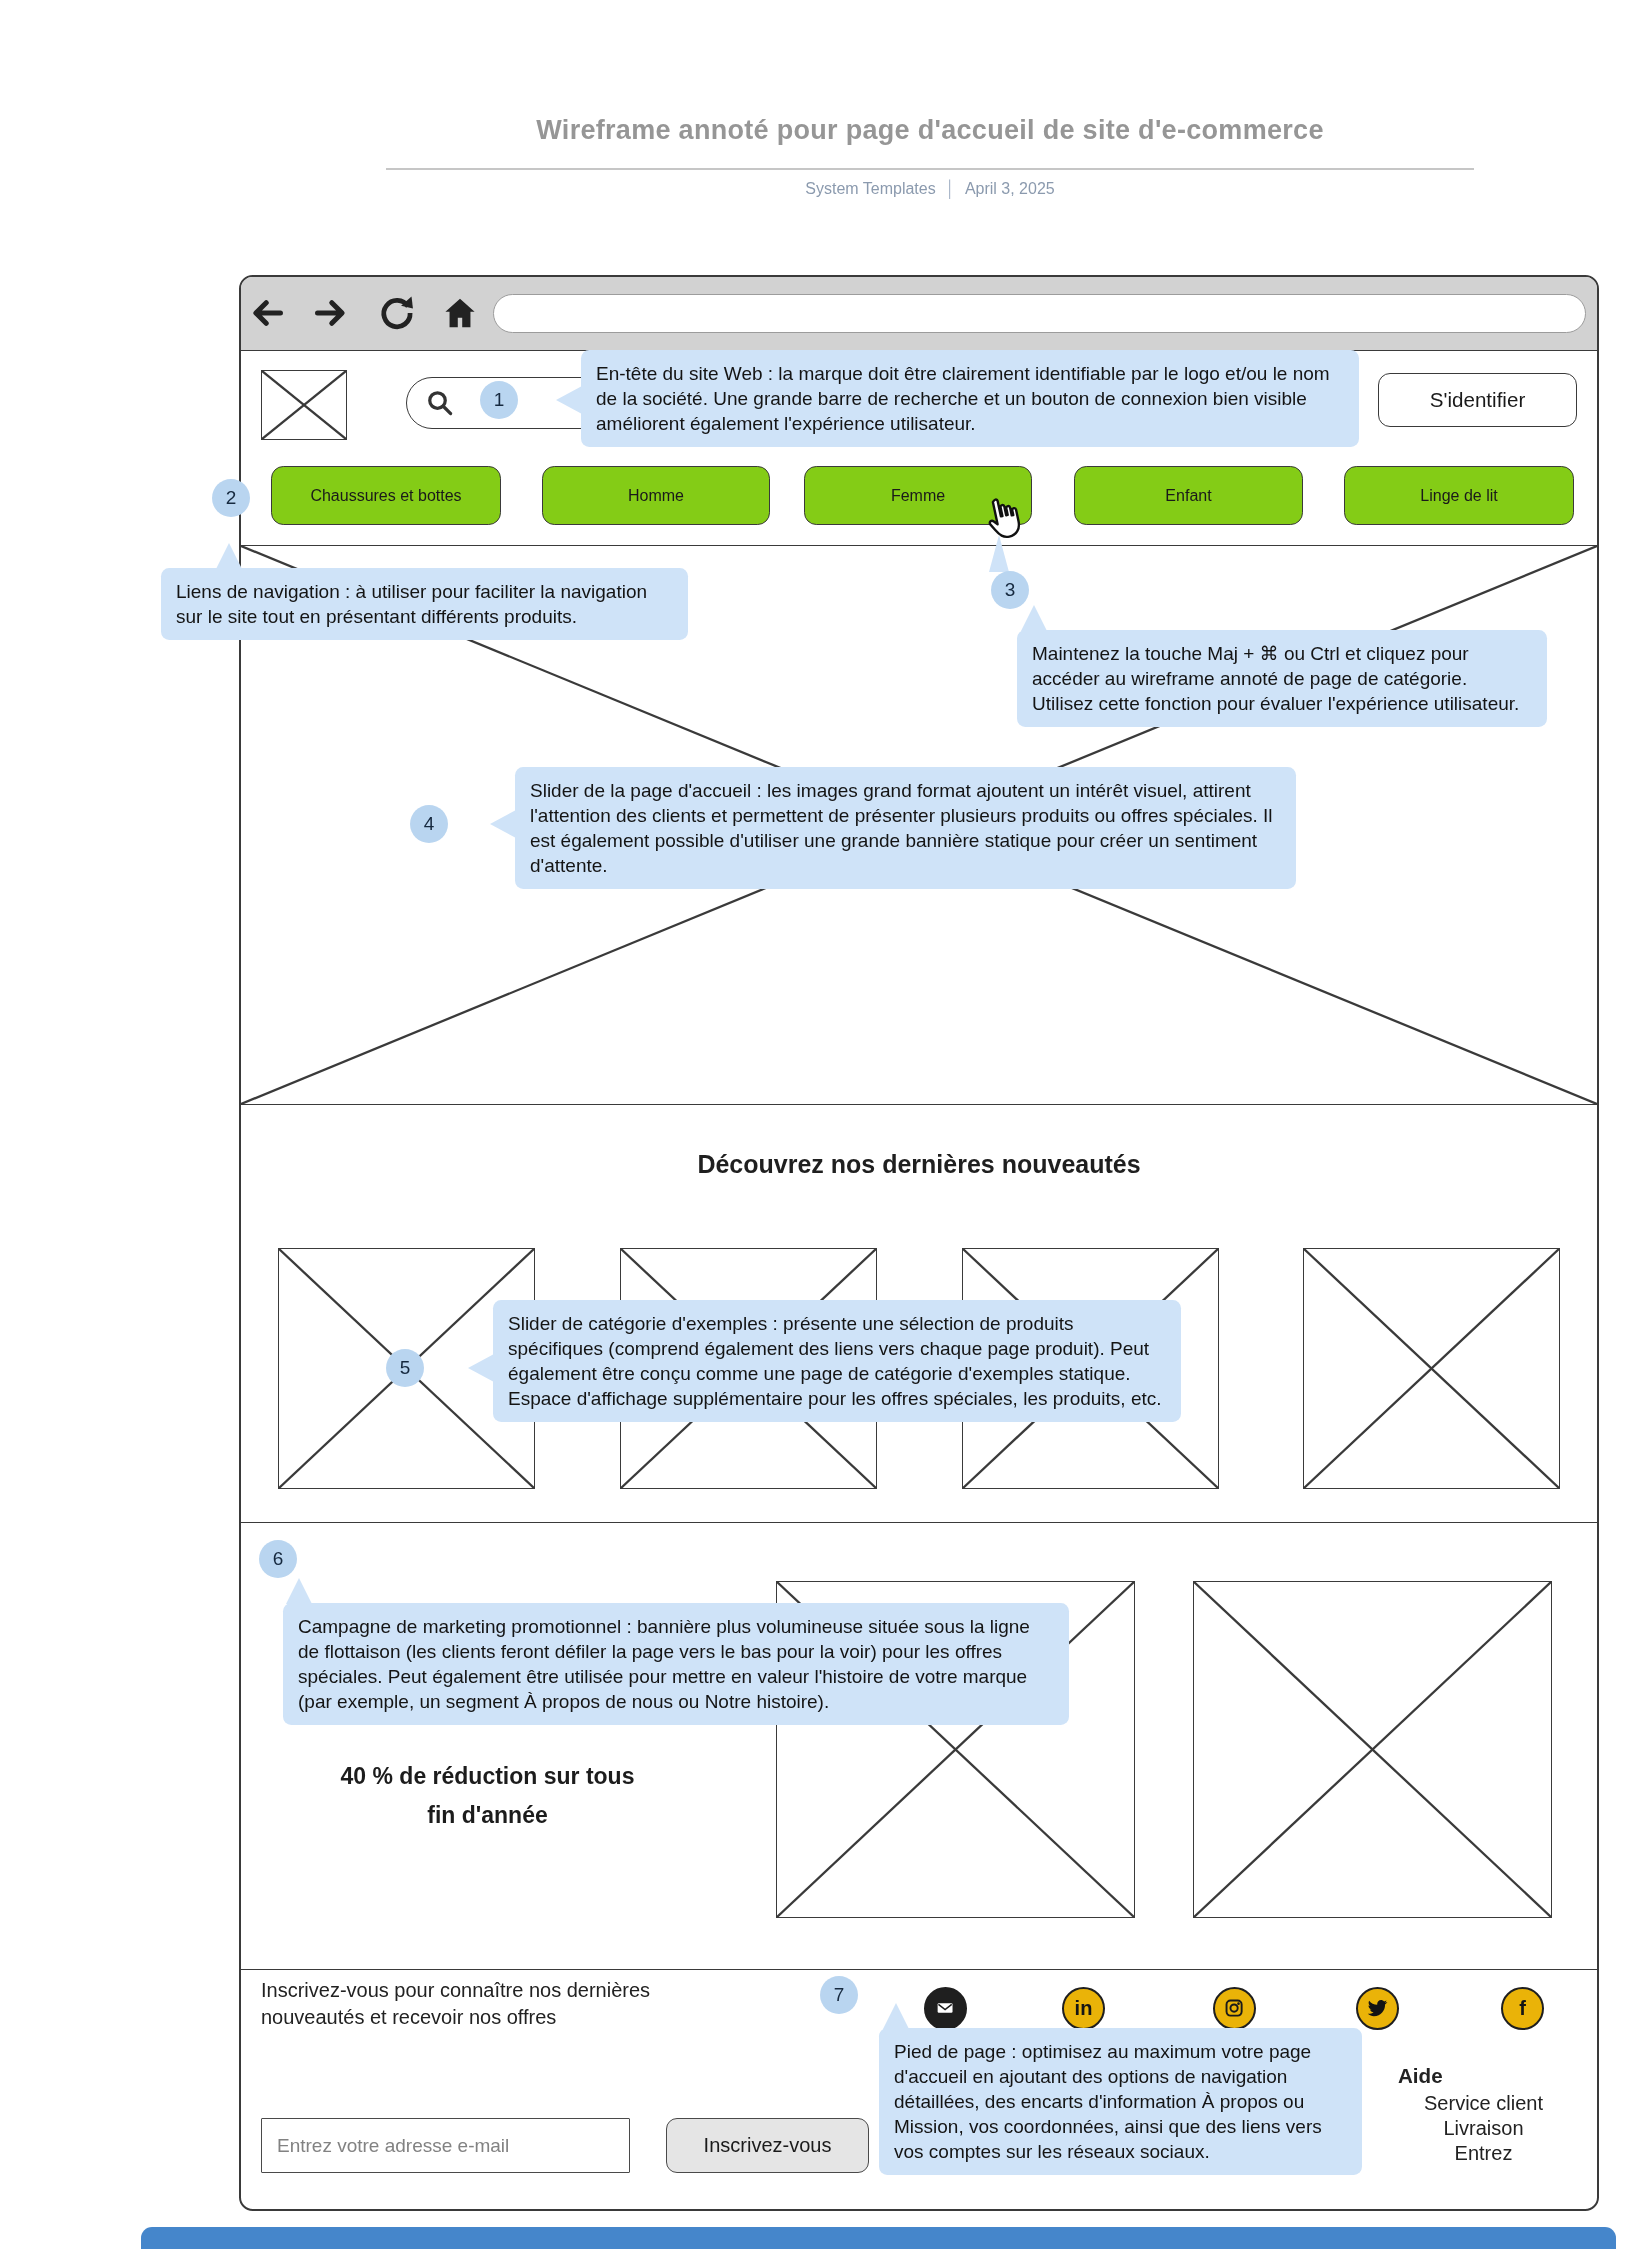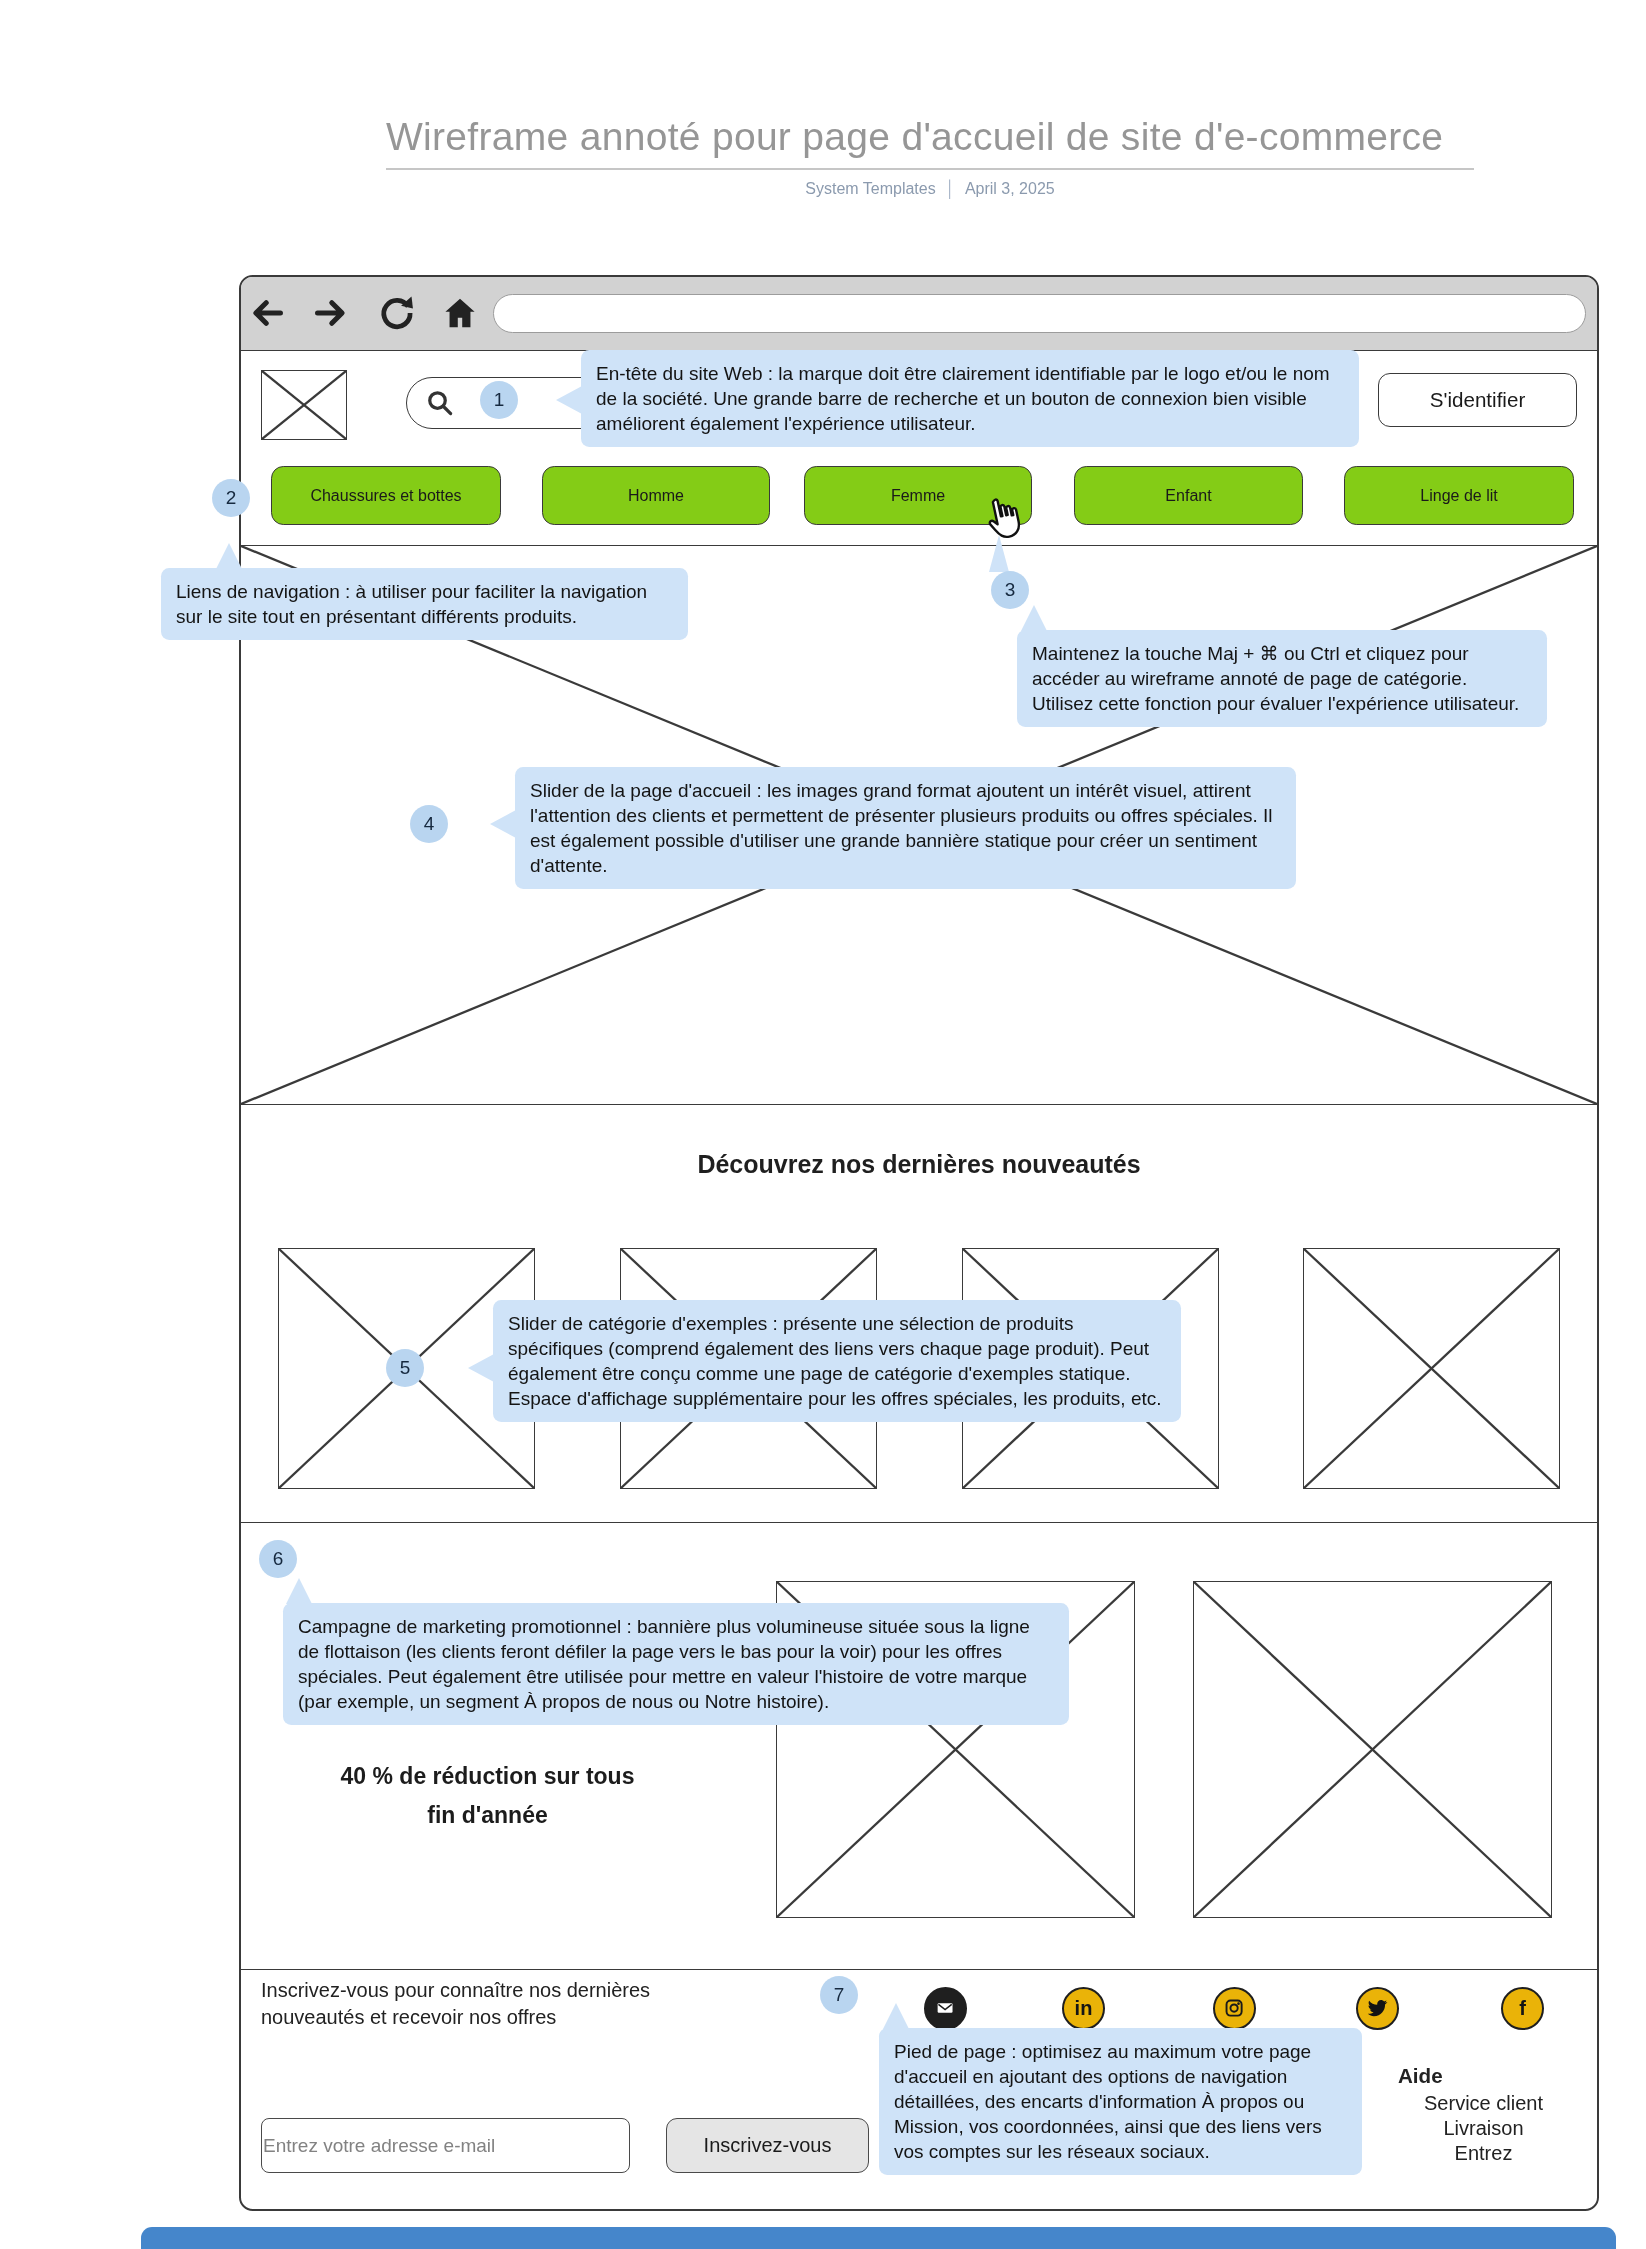--- a/index.html
+++ b/index.html
@@ -3,21 +3,21 @@
 <meta charset="utf-8">
 <style>
   html,body{margin:0;padding:0}
   body{
     width:1647px;height:2250px;position:relative;overflow:hidden;background:#fff;
     font-family:"Liberation Sans",sans-serif;color:#1a1a1a;
   }
   .abs{position:absolute}
 
   
-  .doc-title{left:386px;top:115px;width:1088px;text-align:left;font-size:39px;font-weight:normal;
+  .doc-title{left:386px;top:115px;width:1088px;text-align:center;font-size:27px;font-weight:bold;
     color:var(--title-gray,#969696);letter-spacing:0.3px}
   .doc-underline{left:386px;top:168px;width:1088px;height:0;border-top:2.1px solid #c6c6c6}
   .doc-subtitle{left:386px;top:180px;width:1088px;text-align:center;font-size:16px;
     color:var(--subtitle-blue,#8b9aae)}
   .doc-subtitle .sep{margin:0 9.6px;color:#a9b6c9}
 
   
   .browser{left:239px;top:275px;width:1360px;height:1936px;background:#fff;box-sizing:border-box;
     border:2.1px solid var(--wireframe-line,#3a3a3a);border-radius:13.7px;overflow:hidden}
   .toolbar{left:0;top:0;width:100%;height:74px;background:var(--toolbar-gray,#d2d2d2);
@@ -62,22 +62,22 @@
   #div1{top:1245px} #div2{top:1692px}
 
   
   .promo-text{left:34px;top:1480px;width:425px;text-align:center;font-size:23px;font-weight:bold;
     line-height:39px;color:#1c1c1c}
   .promobox{top:1304px;width:359px;height:337px}
   #pm1{left:535px} #pm2{left:952px}
 
   
   .newsletter{left:20px;top:1700px;width:418px;font-size:20px;line-height:27.4px;color:#222}
-  .email-input{left:20px;top:1841px;width:369px;height:55px;border:1.7px solid #4a4a4a;border-radius:8px;
-    box-sizing:border-box;font-size:19px;padding:0 1px;font-family:"Liberation Sans",sans-serif;color:#222}
+  .email-input{left:20px;top:1841px;width:369px;height:55px;border:1.7px solid #4a4a4a;border-radius:1px;
+    box-sizing:border-box;font-size:19px;padding:0 15px;font-family:"Liberation Sans",sans-serif;color:#222}
   .email-input::placeholder{color:#828282}
   .subscribe{left:425px;top:1841px;width:203px;height:55px;border:1.7px solid #4a4a4a;border-radius:11px;
     box-sizing:border-box;background:#e5e5e5;display:flex;align-items:center;justify-content:center;
     font-size:20px;cursor:pointer}
   .soc{top:1710px;width:43px;height:43px;border-radius:50%;border:2.1px solid #1f1f1f;box-sizing:border-box;
     display:flex;align-items:center;justify-content:center;background:#eab308;cursor:pointer}
   .soc.filled{background:#1f1f1f}
   .soc svg{width:62%;height:62%}
   .soc .glyph{font-weight:bold;font-size:20px;color:#151515}
   #so1{left:683px} #so2{left:821px} #so3{left:972px} #so4{left:1115px} #so5{left:1260px}

